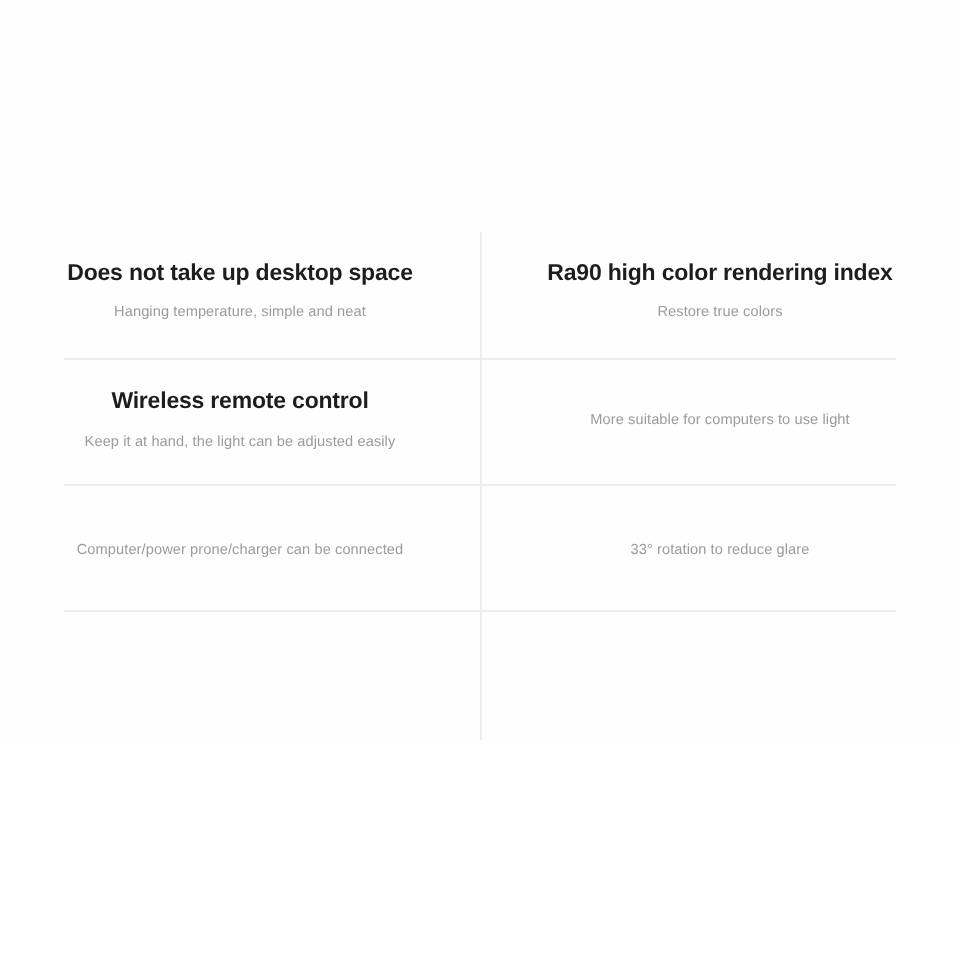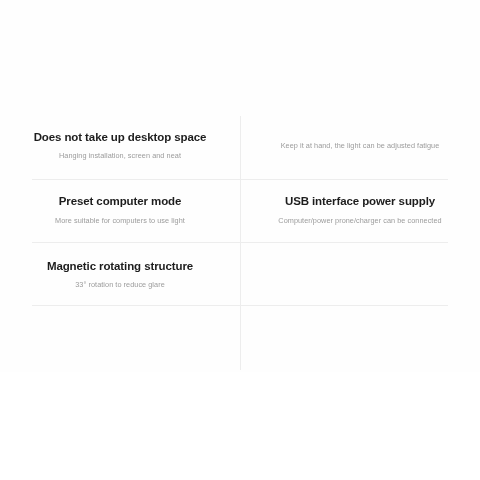--- a/index.html
+++ b/index.html
@@ -87,42 +87,44 @@
 </style>
 </head>
 <body>
 
 <div id="canvas">
 
   <div id="feature-grid">
 
     <div class="feature-cell">
       <div class="feature-title">Does not take up desktop space</div>
-      <div class="feature-subtitle">Hanging installation, screen and neat</div>
+      <div class="feature-subtitle">Hanging temperature, simple and neat</div>
     </div>
 
 
 
-
     <div class="feature-cell">
-      <div class="feature-subtitle">Keep it at hand, the light can be adjusted fatigue</div>
+      <div class="feature-title">Ra90 high color rendering index</div>
+      <div class="feature-subtitle">Restore true colors</div>
     </div>
 
     <div class="feature-cell">
-      <div class="feature-title">Preset computer mode</div>
+      <div class="feature-title">Wireless remote control</div>
+      <div class="feature-subtitle">Keep it at hand, the light can be adjusted easily</div>
+    </div>
+
+    <div class="feature-cell">
       <div class="feature-subtitle">More suitable for computers to use light</div>
     </div>
 
     <div class="feature-cell">
-      <div class="feature-title">USB interface power supply</div>
       <div class="feature-subtitle">Computer/power prone/charger can be connected</div>
     </div>
 
     <div class="feature-cell">
-      <div class="feature-title">Magnetic rotating structure</div>
       <div class="feature-subtitle">33° rotation to reduce glare</div>
     </div>
 
   </div>
 
   <div class="hrule r1"></div>
   <div class="hrule r2"></div>
   <div class="hrule r3"></div>
   <div class="vrule"></div>
 

